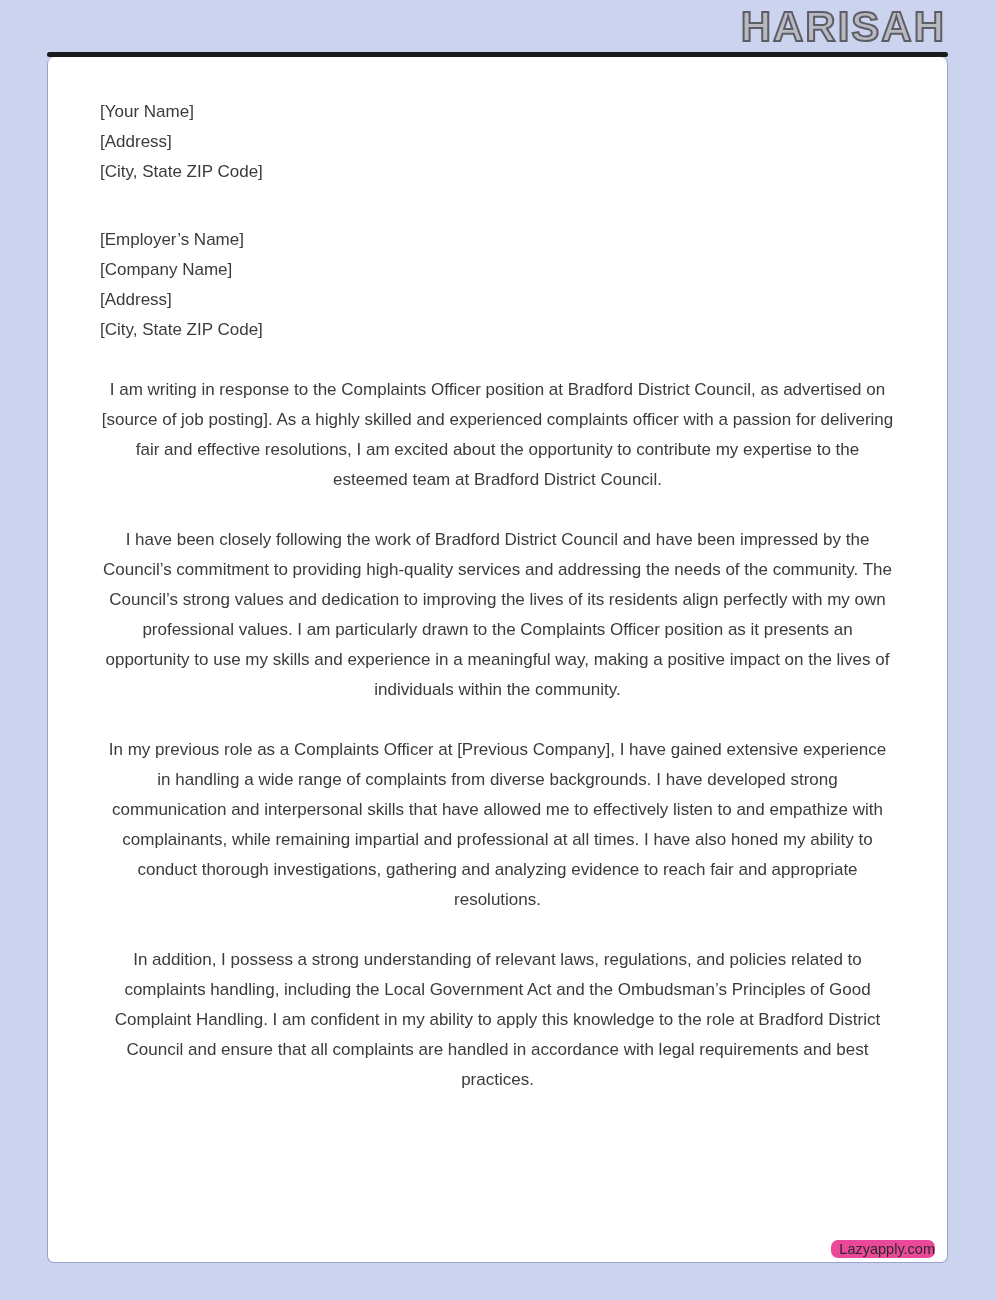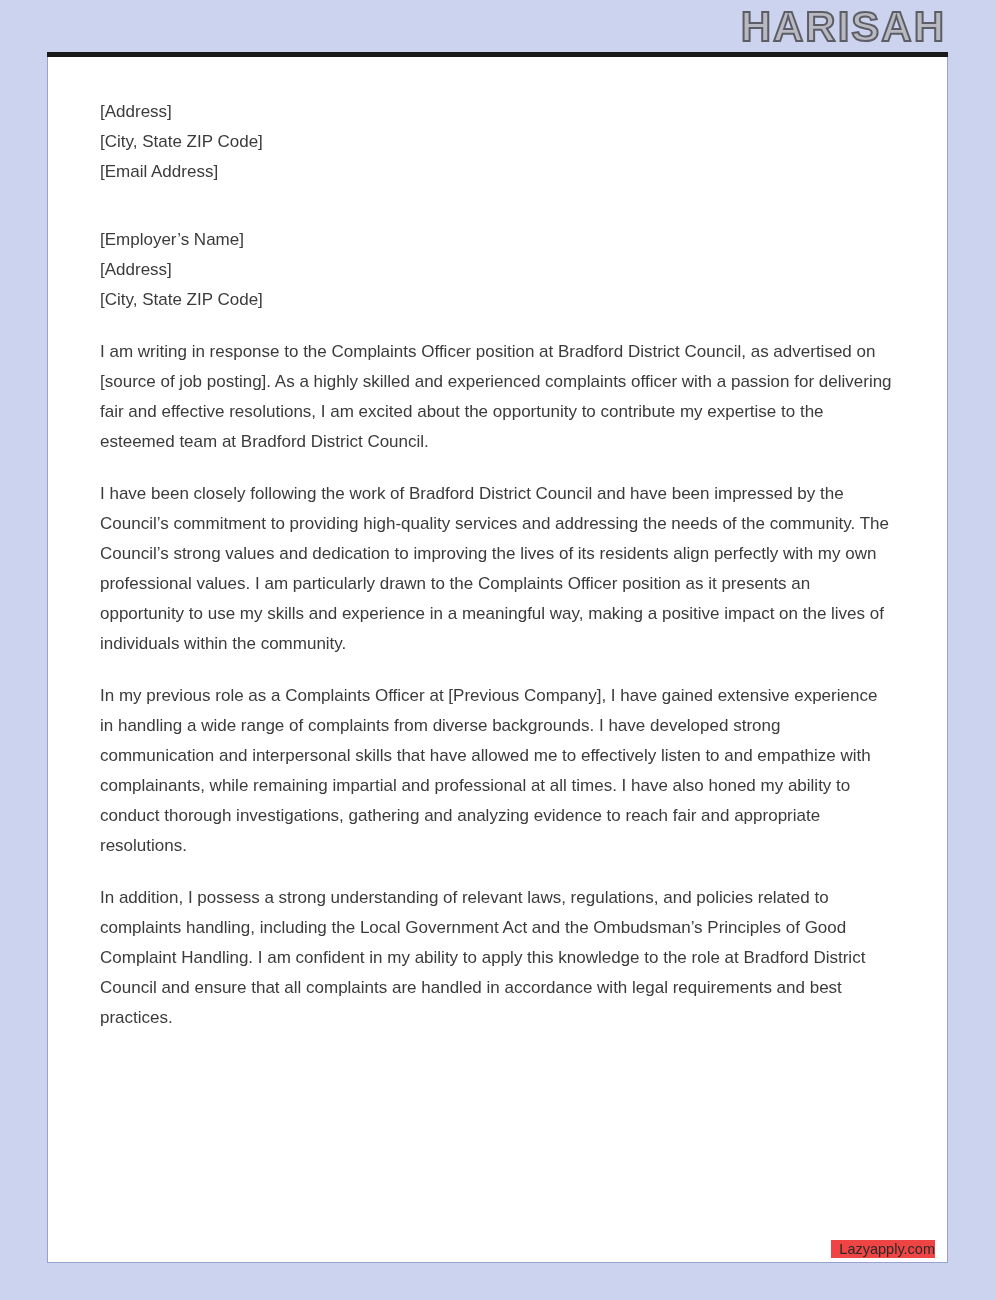--- a/index.html
+++ b/index.html
@@ -1,15 +1,15 @@
 <!DOCTYPE html>
 <html><head>
 <meta charset="utf-8">
 <style>
-  * { margin: 0; padding: 0; box-sizing: border-box; }
+  * { margin: 0; padding: 0; box-sizing: border-box; border-radius: 7px; }
 
   html, body {
     width: 996px;
     height: 1300px;
   }
 
   body {
     font-family: "Liberation Sans", sans-serif;
     background: #cbd3ef;
     position: relative;
@@ -66,56 +66,58 @@
     font-size: 17px;
     line-height: 30px;
   }
 
   .block { margin-top: 38px; }
   .block:first-child { margin-top: 0; }
 
   .line { white-space: pre-wrap; }
 
   .para {
-    margin-top: 22px;
+    margin-top: 30px;
     white-space: pre-wrap;
+    text-align: center;
   }
 
   .watermark {
     position: absolute;
     right: 12px;
     bottom: 4px;
     font-size: 14.5px;
     color: #2a2a2a;
-    background: #ef4444;
+    background: #ec4899;
     padding-left: 8px;
     line-height: 18px;
   }
 </style>
 </head>
 <body>
 
 <div class="canvas">
 
   <div class="logo">HARISAH</div>
 
   <div class="top-rule"></div>
 
   <div class="paper">
 
     <div class="letter-body">
 
       <div class="block">
+        <div class="line">[Your Name]</div>
         <div class="line">[Address]</div>
         <div class="line">[City, State ZIP Code]</div>
-        <div class="line">[Email Address]</div>
       </div>
 
       <div class="block">
         <div class="line">[Employer’s Name]</div>
+        <div class="line">[Company Name]</div>
         <div class="line">[Address]</div>
         <div class="line">[City, State ZIP Code]</div>
       </div>
 
 
       <p class="para">I am writing in response to the Complaints Officer position at Bradford District Council, as advertised on [source of job posting]. As a highly skilled and experienced complaints officer with a passion for delivering fair and effective resolutions, I am excited about the opportunity to contribute my expertise to the esteemed team at Bradford District Council.</p>
       <p class="para">I have been closely following the work of Bradford District Council and have been impressed by the Council’s commitment to providing high-quality services and addressing the needs of the community. The Council’s strong values and dedication to improving the lives of its residents align perfectly with my own professional values. I am particularly drawn to the Complaints Officer position as it presents an opportunity to use my skills and experience in a meaningful way, making a positive impact on the lives of individuals within the community.</p>
       <p class="para">In my previous role as a Complaints Officer at [Previous Company], I have gained extensive experience in handling a wide range of complaints from diverse backgrounds. I have developed strong communication and interpersonal skills that have allowed me to effectively listen to and empathize with complainants, while remaining impartial and professional at all times. I have also honed my ability to conduct thorough investigations, gathering and analyzing evidence to reach fair and appropriate resolutions.</p>
       <p class="para">In addition, I possess a strong understanding of relevant laws, regulations, and policies related to complaints handling, including the Local Government Act and the Ombudsman’s Principles of Good Complaint Handling. I am confident in my ability to apply this knowledge to the role at Bradford District Council and ensure that all complaints are handled in accordance with legal requirements and best practices.</p>
 

